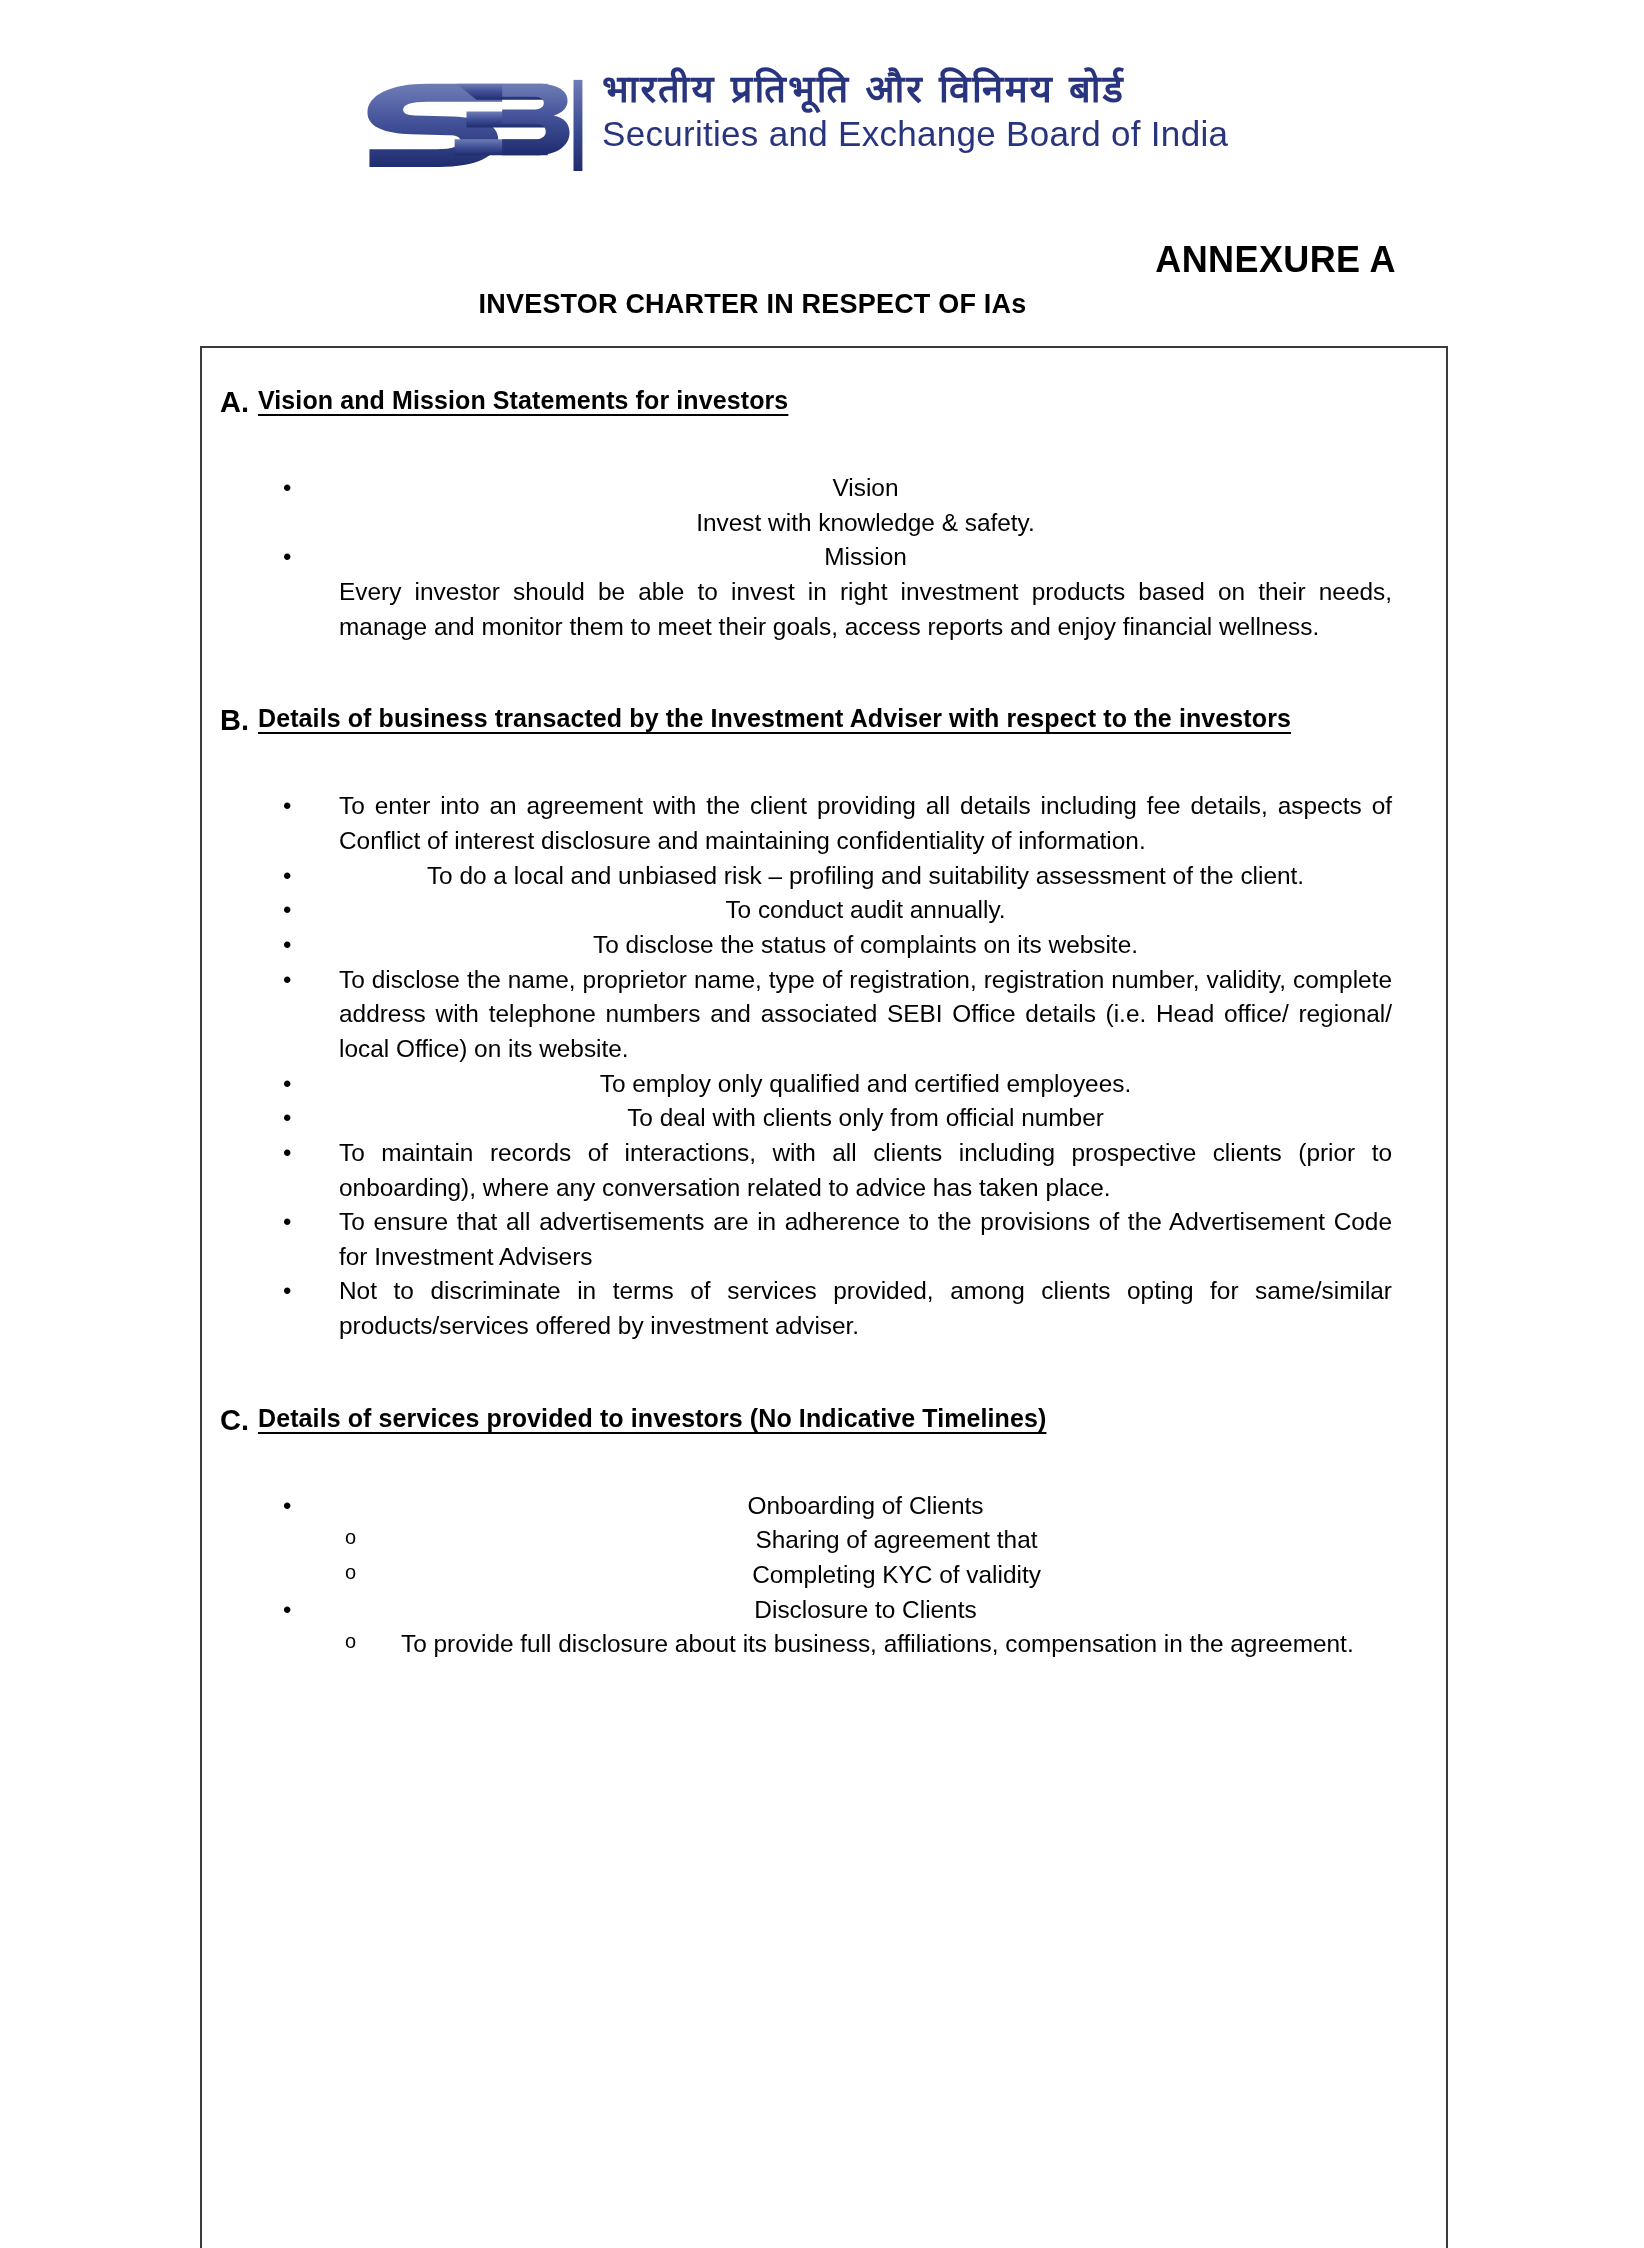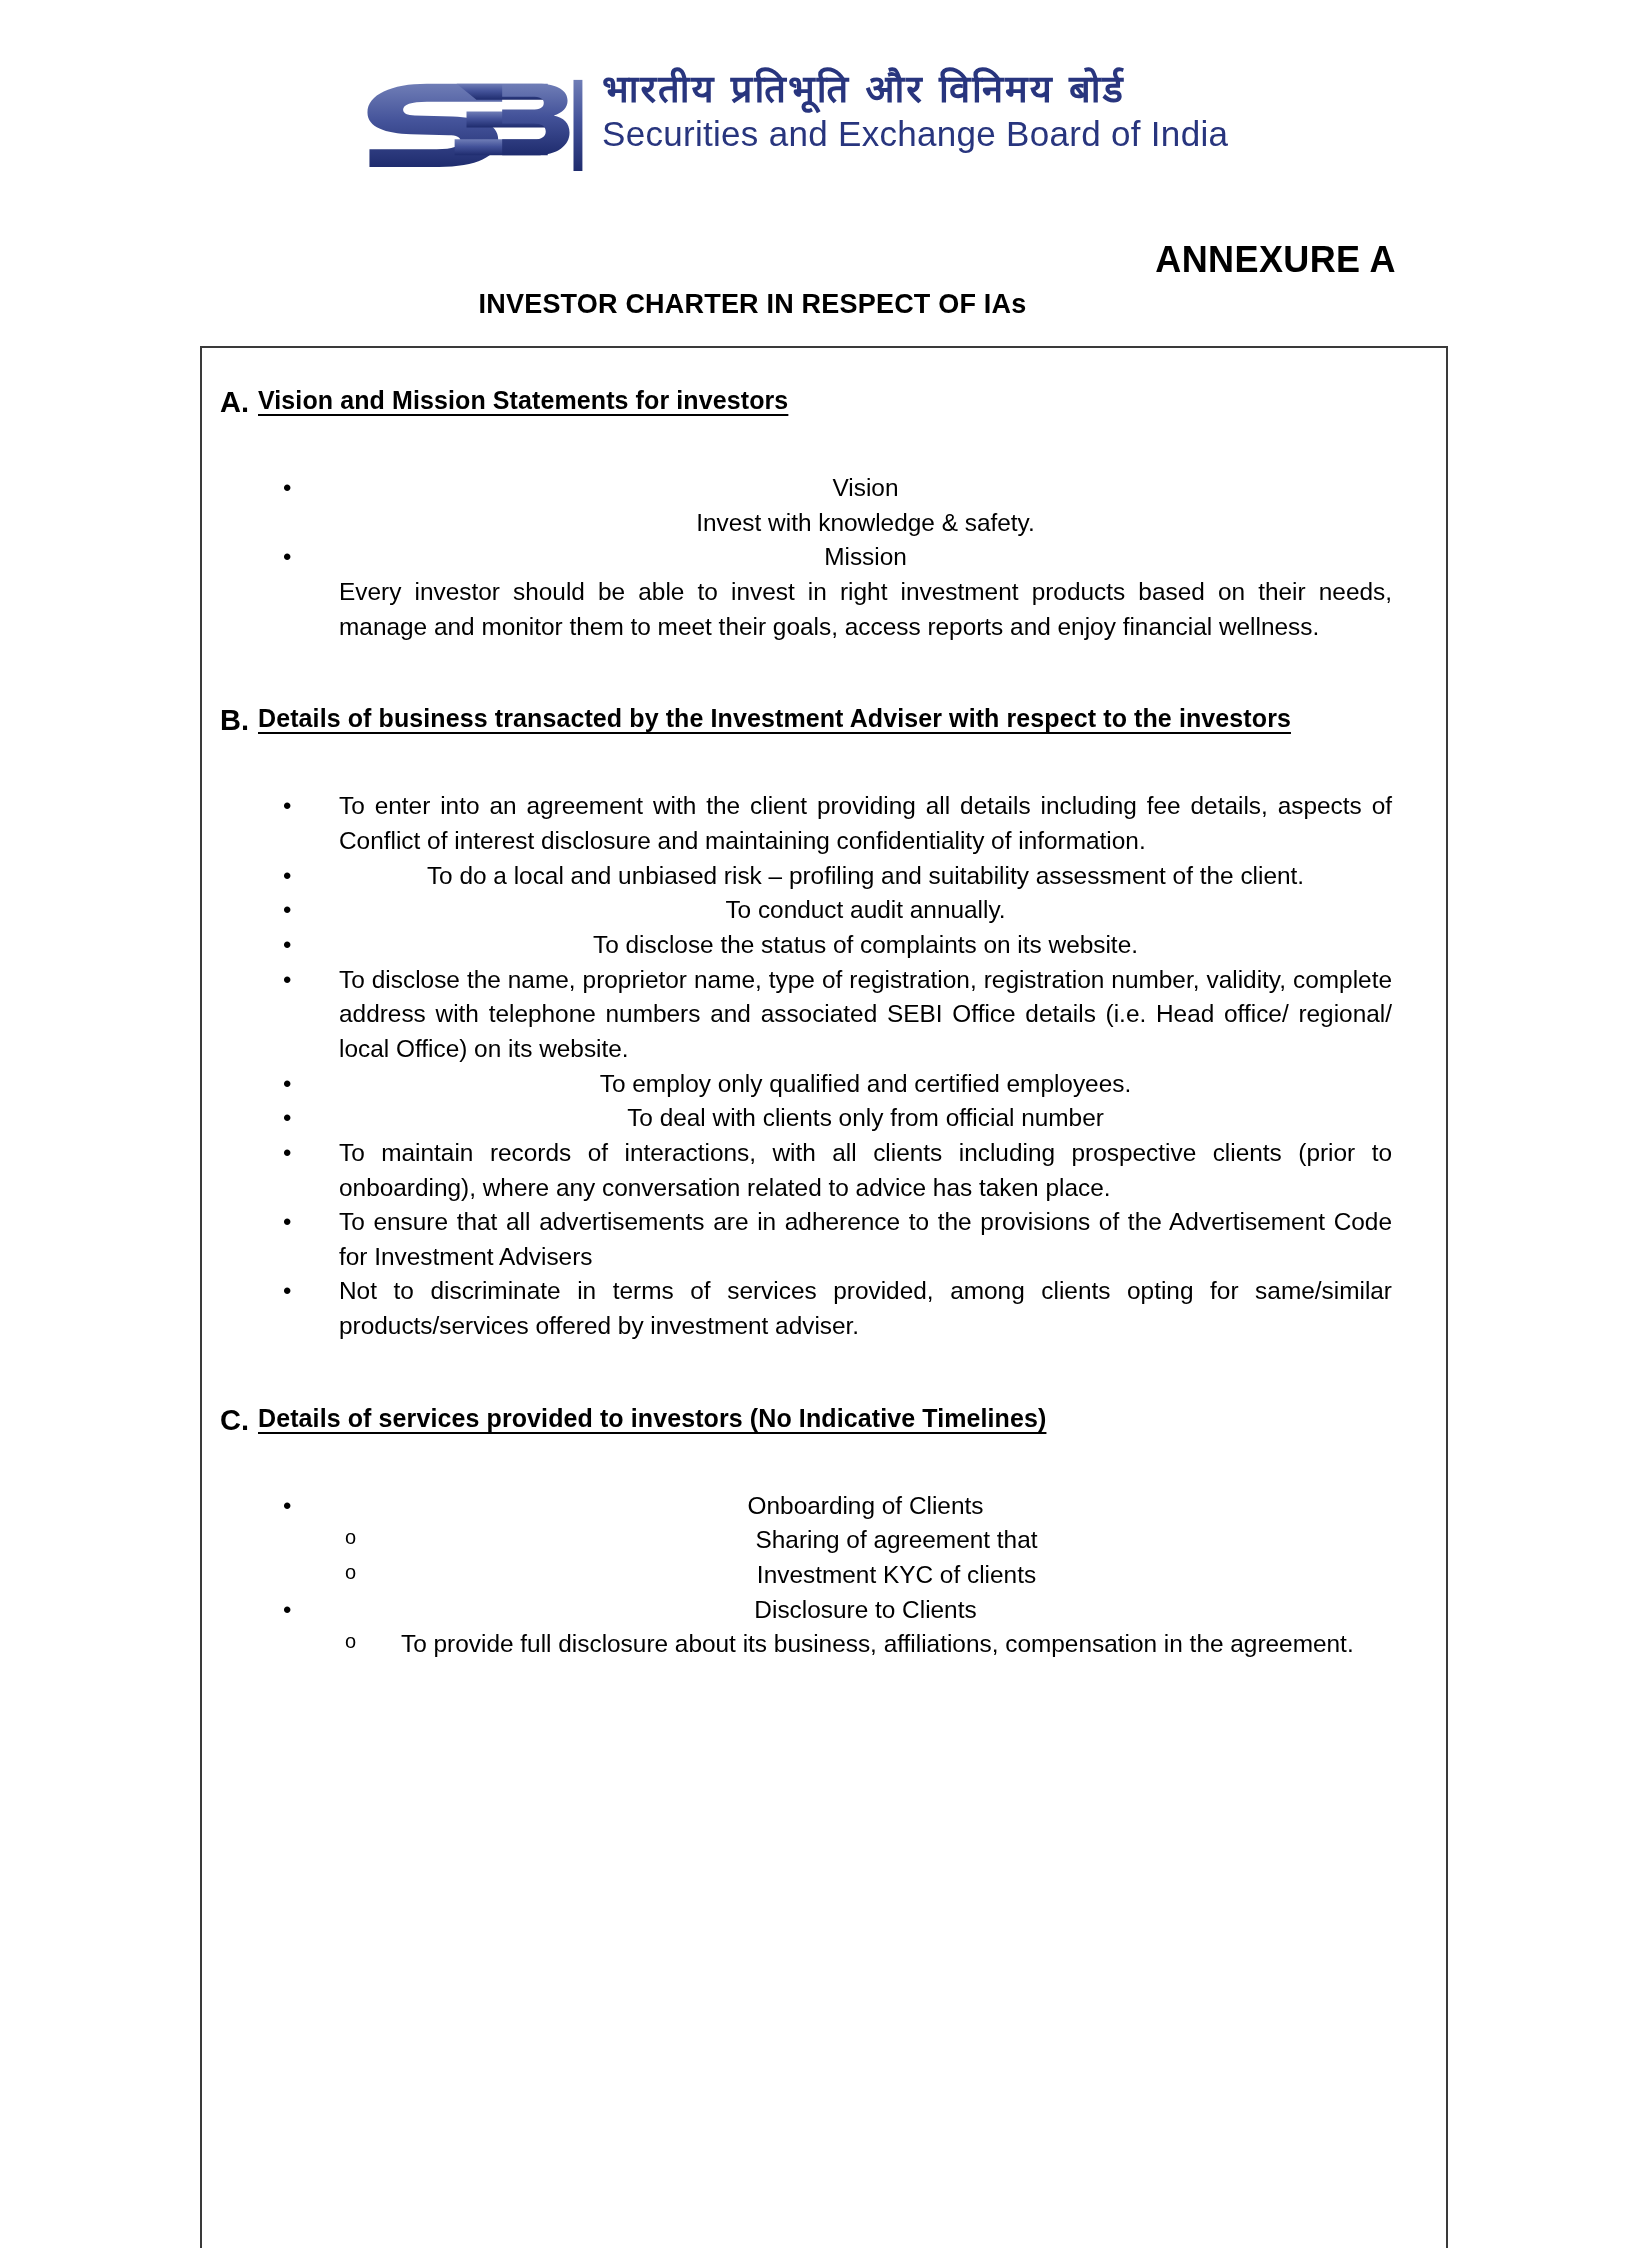--- a/index.html
+++ b/index.html
@@ -276,21 +276,21 @@
         <li class="bullet-item nojust">
           <span class="marker">•</span>
           <span class="btext">Onboarding of Clients</span>
         </li>
         <li class="bullet-item sub-item nojust">
           <span class="marker">o</span>
           <span class="btext">Sharing of agreement that</span>
         </li>
         <li class="bullet-item sub-item nojust">
           <span class="marker">o</span>
-          <span class="btext">Investment KYC of clients</span>
+          <span class="btext">Completing KYC of validity</span>
         </li>
         <li class="bullet-item nojust">
           <span class="marker">•</span>
           <span class="btext">Disclosure to Clients</span>
         </li>
         <li class="bullet-item sub-item just">
           <span class="marker">o</span>
           <span class="btext">To provide full disclosure about its business, affiliations, compensation in the agreement.</span>
         </li>
       </ul>

